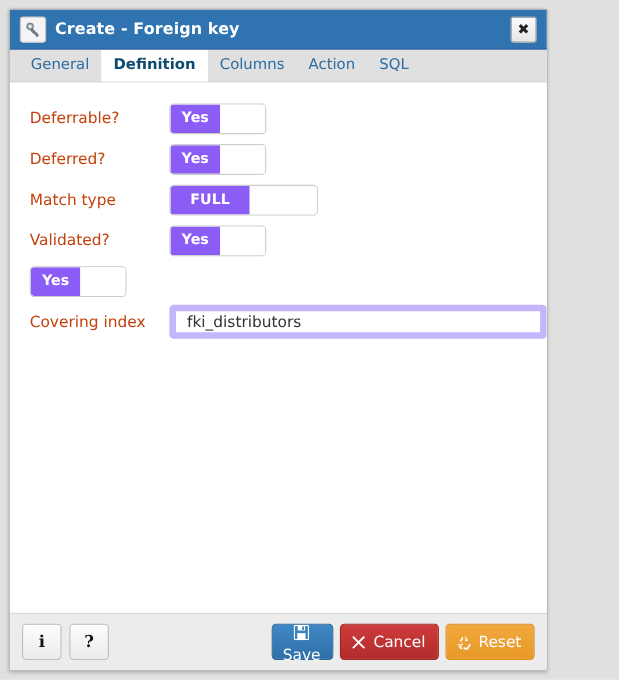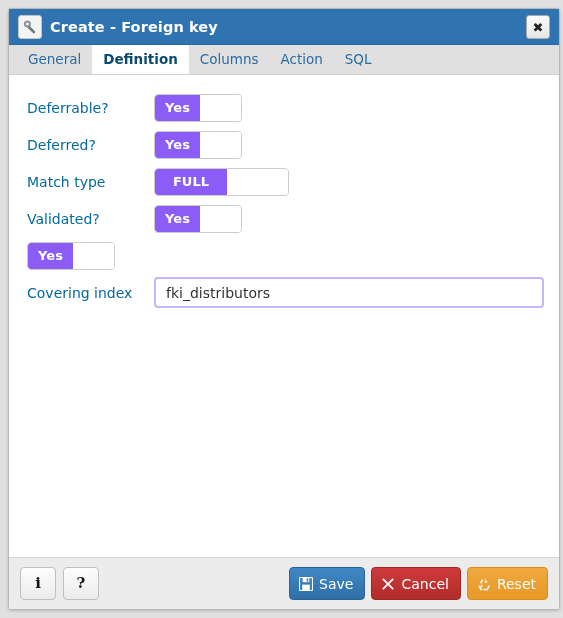--- a/index.html
+++ b/index.html
@@ -12,21 +12,21 @@
     background: #e0e0e0;
     font-family: "DejaVu Sans", "Liberation Sans", sans-serif;
     overflow: hidden;
   }
 
   
   .dialog {
     position: absolute;
     left: 8px;
     top: 8px;
-    width: 552px;
+    width: 490px;
     height: 602px;
     box-sizing: border-box;
     background: #ffffff;
     border: 1px solid #b8b8b8;
     border-radius: 3px;
     display: flex;
     flex-direction: column;
     box-shadow: 0 1px 3px rgba(0,0,0,0.18);
   }
 
@@ -123,21 +123,21 @@
     display: flex;
     align-items: center;
     height: 37px;
     padding-left: 18px;
     box-sizing: border-box;
   }
   .form-label {
     width: 127px;
     flex: 0 0 127px;
     font-size: 14px;
-    color: #0369a1;
+    color: #c2410c;
     white-space: nowrap;
   }
 
   
   .switch {
     position: relative;
     height: 28px;
     box-sizing: border-box;
     border: 1px solid #cccccc;
     border-radius: 4px;
@@ -165,21 +165,21 @@
   .switch.w-narrow { width: 88px; }
   .switch.w-narrow .on { flex: 0 0 45px; }
   .switch.w-wide { width: 135px; }
   .switch.w-wide .on { flex: 0 0 72px; text-align: right; }
 
   
   .text-input {
     width: 390px;
     height: 31px;
     box-sizing: border-box;
-    border: 2px solid #c4b5fd;
+    border: 6px solid #c4b5fd;
     border-radius: 4px;
     background: #ffffff;
     padding: 0 10px;
     font-size: 14px;
     color: #333333;
     font-family: "DejaVu Sans", "Liberation Sans", sans-serif;
     outline: none;
   }
 
   
@@ -221,21 +221,21 @@
     font-size: 14px;
     padding: 0 11px 0 9px;
     cursor: pointer;
     display: flex;
     align-items: center;
     gap: 6px;
     font-family: "DejaVu Sans", "Liberation Sans", sans-serif;
     white-space: nowrap;
   }
   .btn svg { display: block; flex: 0 0 auto; }
-  .btn-save   { background: linear-gradient(#3f88c5, #2f6fa8); border-color: #2a6496; }
+  .btn-save   { background: linear-gradient(#3f88c5, #2f6fa8); border-color: #2a6496; flex-direction: column; }
   .btn-cancel { background: linear-gradient(#ce3b3b, #b22b2b); border-color: #a02525; }
   .btn-reset  { background: linear-gradient(#f0a93e, #e89826); border-color: #d98d1c; }
 </style>
 </head>
 <body>
 
 <div class="dialog">
 
   <div class="titlebar">
     <span class="title-icon">

